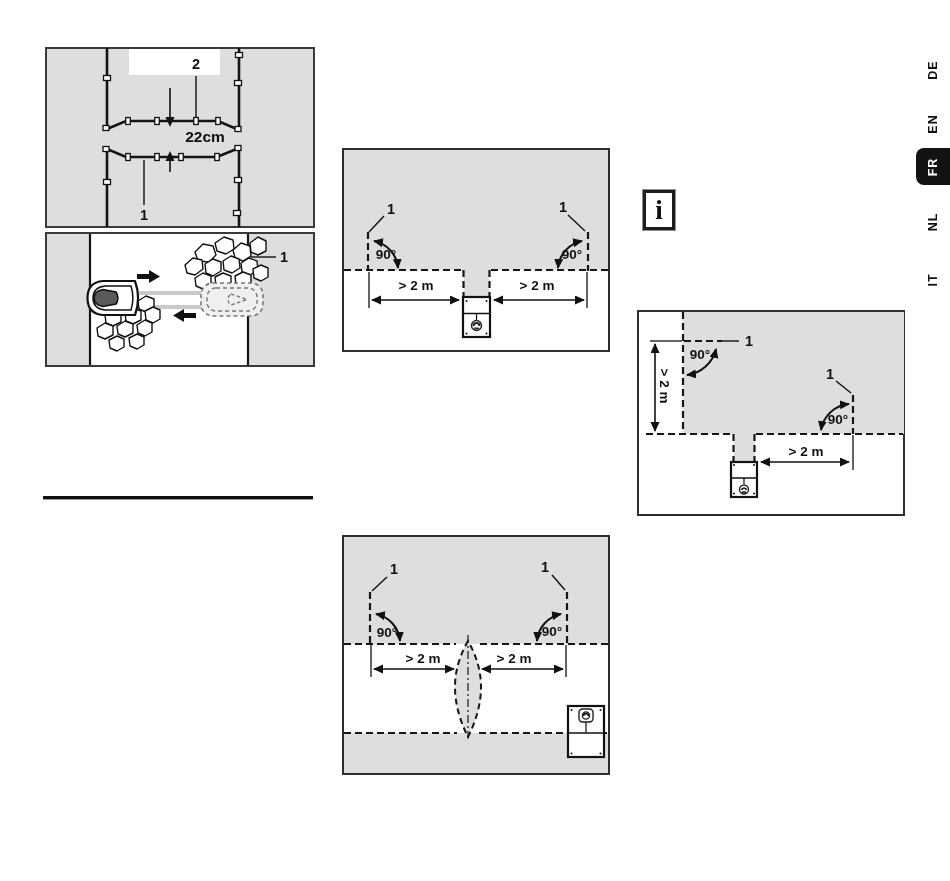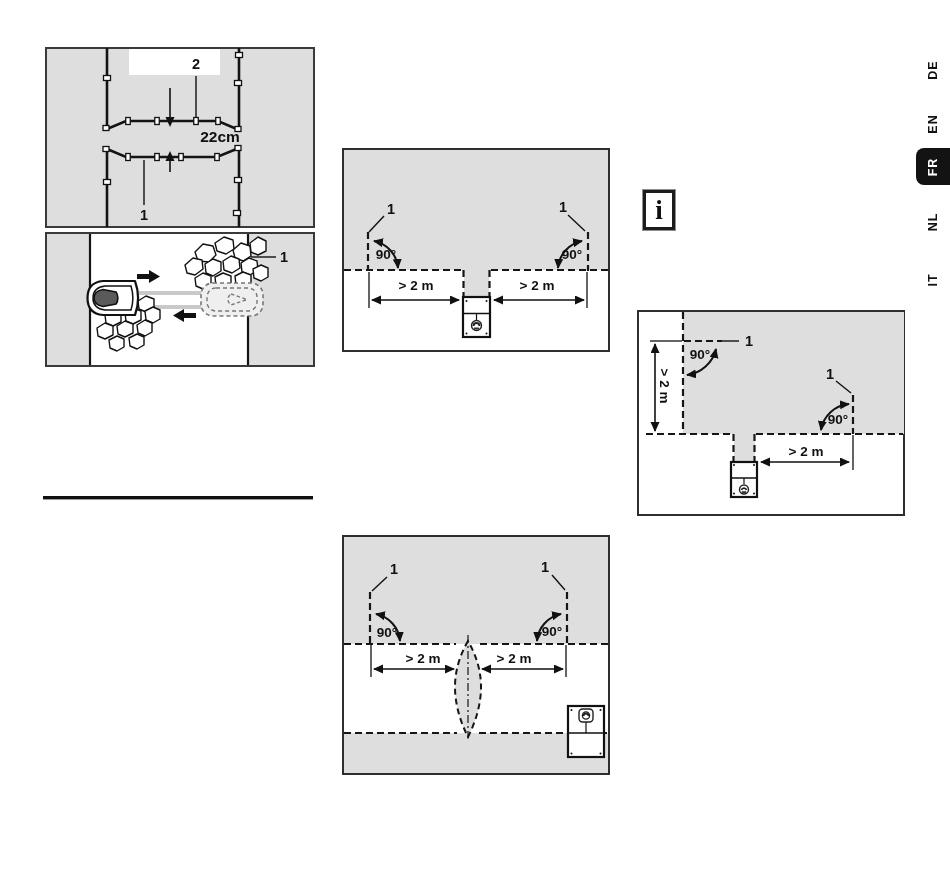--- a/index.html
+++ b/index.html
@@ -113,21 +113,21 @@
         <g>
           <rect x="156" y="236" width="62" height="33" rx="12" fill="#efefef" stroke="#777" stroke-width="1.6" stroke-dasharray="4,3"></rect>
           <rect x="162" y="241" width="50" height="23" rx="9" fill="none" stroke="#777" stroke-width="1.4" stroke-dasharray="4,3"></rect>
           <path d="M186,247 L202,252.5 L186,258 C182,255 182,250 186,247 Z" fill="none" stroke="#777" stroke-width="1.4" stroke-dasharray="3.5,2.5"></path>
         </g>
         <path d="M92,227 h12 v-4 l11,6.5 l-11,6.5 v-4 h-12 z" fill="#111"></path>
         <path d="M151,266 h-12 v-4 l-11,6.5 l11,6.5 v-4 h12 z" fill="#111"></path>
       </g>
     </svg>
     <div class="lbl s14" style="left:151px;top:17px;">2</div>
-    <div class="lbl s15" style="left:175px;top:90px;">22cm</div>
+    <div class="lbl s15" style="left:160px;top:90px;">22cm</div>
     <div class="lbl s14" style="left:99px;top:168px;">1</div>
     <div class="lbl s14" style="left:239px;top:210px;">1</div>
   </div>
 
   <div class="fig" style="left:342px;top:148px;width:268px;height:204px;">
     <svg width="268" height="204" viewBox="0 0 268 204">
       <defs>
         <marker id="e2" markerUnits="userSpaceOnUse" markerWidth="11" markerHeight="10" refX="9" refY="4.5" orient="auto">
           <path d="M0,0 L10,4.5 L0,9 Z" fill="#111"></path>
           </marker>

